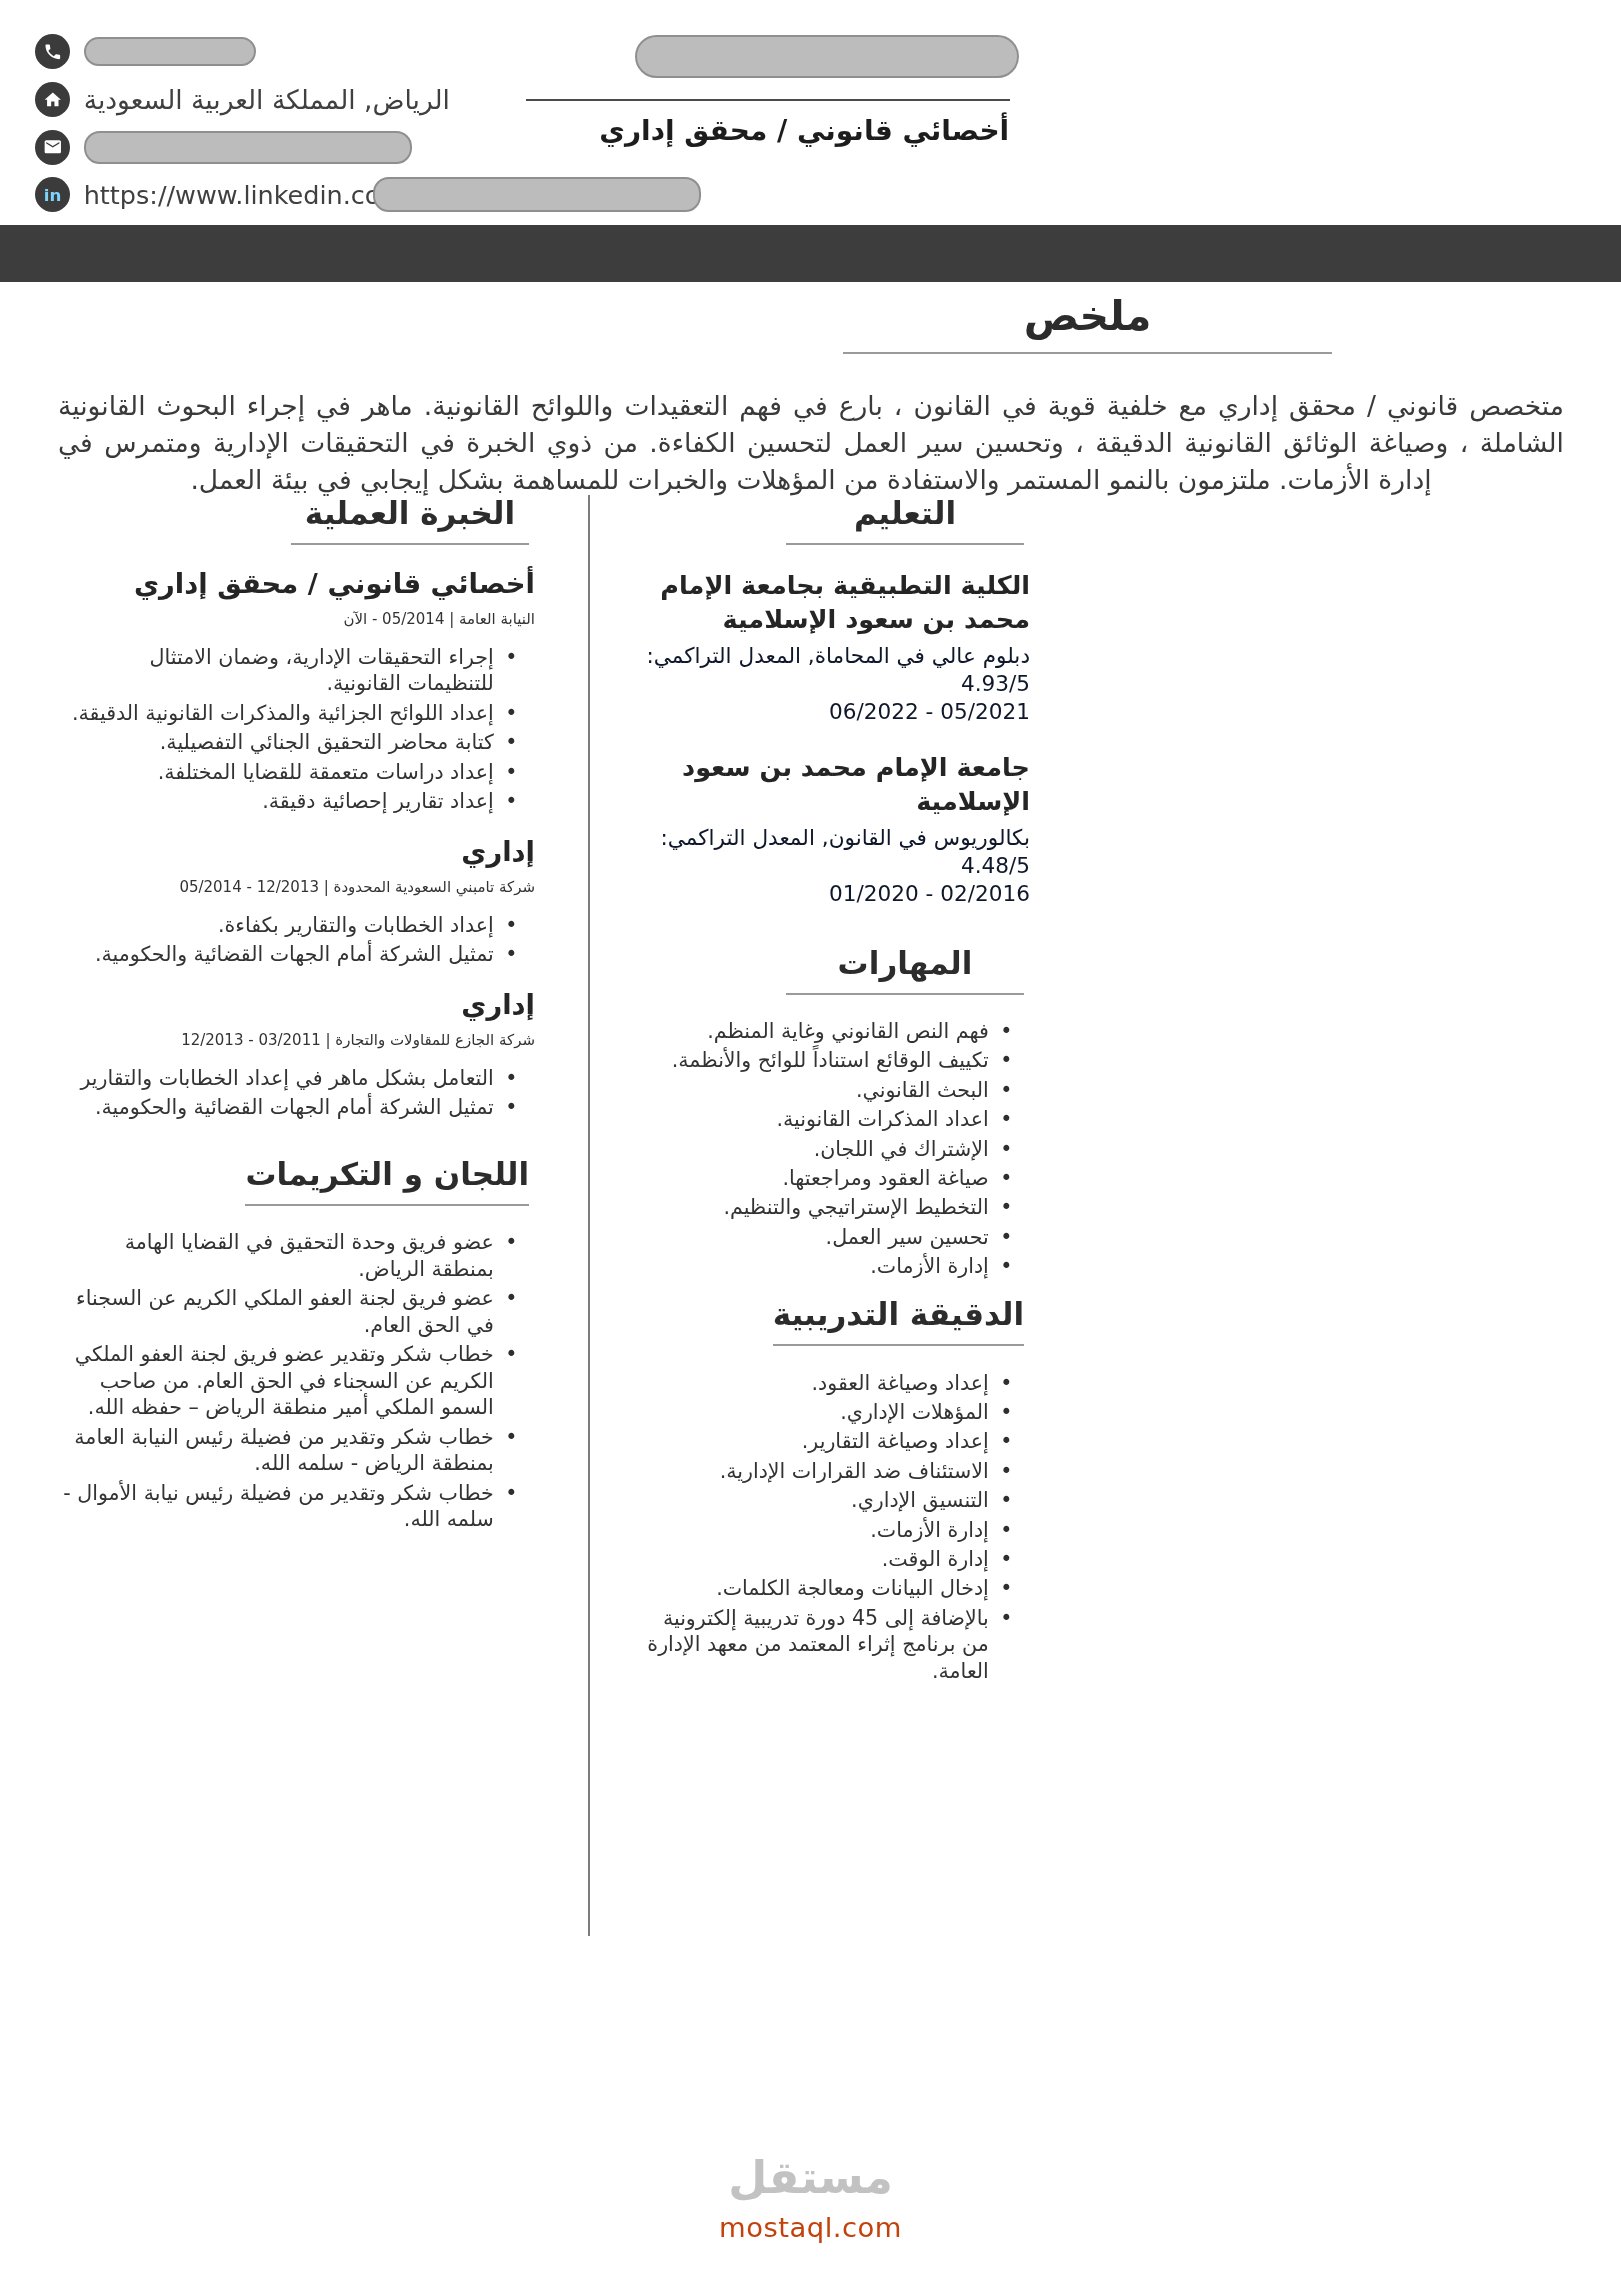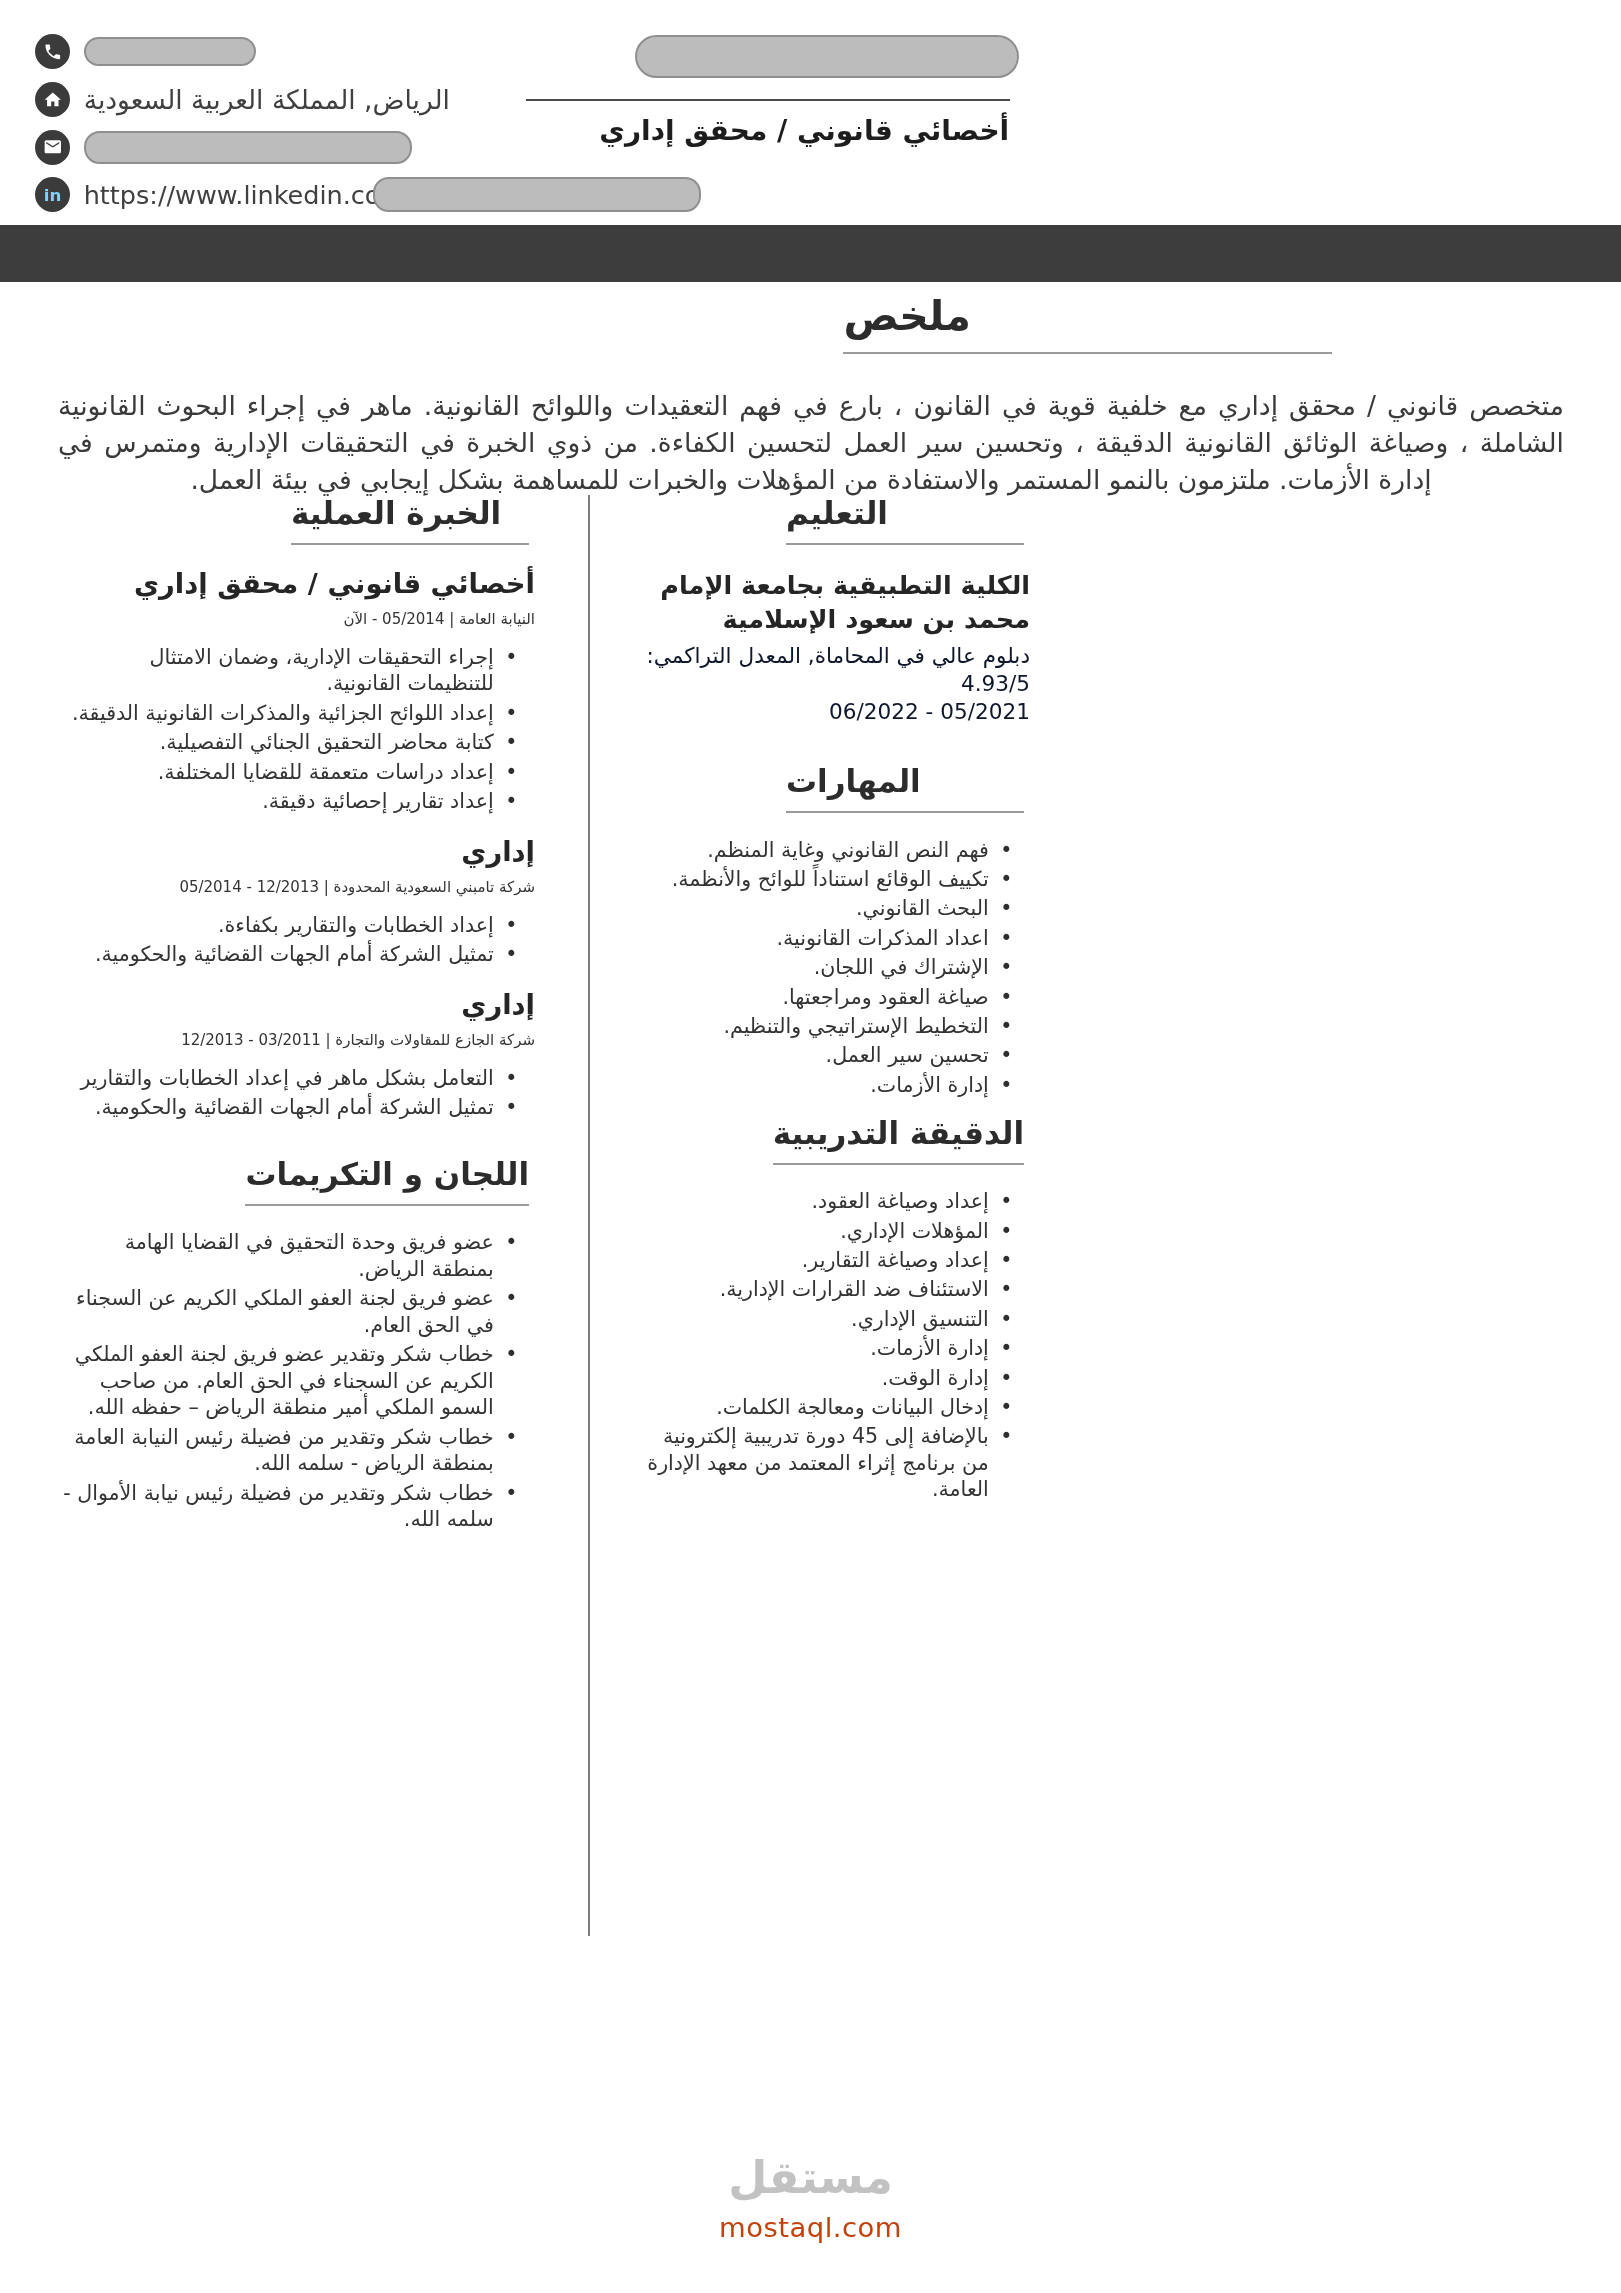--- a/index.html
+++ b/index.html
@@ -23,21 +23,21 @@
   .blob-phone { width: 172px; height: 29px; }
   .blob-email { width: 328px; height: 33px; }
   .blob-linkedin { width: 328px; height: 35px; margin-left: -86px; position: relative; z-index: 2; }
   .identity { position: absolute; left: 526px; top: 35px; width: 493px; direction: ltr; }
   .blob-name { width: 384px; height: 43px; border-radius: 21.6px; margin-left: 109px; display: block; }
   .name-rule { width: 484px; height: 2px; background: #4a4a4a; margin-top: 20.6px; }
   .job-title { direction: rtl; text-align: right; padding-right: 9.8px; margin-top: 13.7px;
                font-size: 28px; font-weight: 600; color: #1d1d1d; }
   .band { position: absolute; left: 0; top: 225px; width: 100%; height: 57px; background: #3d3d3d; }
   
-  .sechead { display: inline-block; text-align: left; min-width: 250px; padding: 0 5.9px; margin-bottom: 23.5px; }
+  .sechead { display: inline-block; text-align: center; min-width: 250px; padding: 0 5.9px; margin-bottom: 23.5px; }
   .sechead h1 { font-size: 41px; font-weight: 600; color: #2c2c2c; letter-spacing: 1px; }
   .sechead h2 { font-size: 31px; font-weight: 600; color: #2c2c2c; }
   .sechead .rule { height: 2px; background: #9a9a9a; margin-top: 11.8px; }
   
   .summary { position: absolute; left: 58px; top: 292px; width: 1506px; }
   .sum-head-wrap { width: 953px; text-align: center; }
   .sechead-summary { min-width: 500px; }
   .sum-text { margin-top: 9.8px; font-size: 26.5px; line-height: 37px; color: #3a3a3a;
               text-align: justify; text-align-last: center; }
   
@@ -174,20 +174,25 @@
         <h2>التعليم</h2>
         <div class="rule"></div>
       </div>
 
       <div class="edu">
         <div class="edu-s">الكلية التطبيقية بجامعة الإمام محمد بن سعود الإسلامية</div>
         <div class="edu-d">دبلوم عالي في المحاماة, المعدل التراكمي: 4.93/5</div>
         <div class="edu-dates">05/2021 - 06/2022</div>
       </div>
 
+      <div class="edu">
+        <div class="edu-s">جامعة الإمام محمد بن سعود الإسلامية</div>
+        <div class="edu-d">بكالوريوس في القانون, المعدل التراكمي: 4.48/5</div>
+        <div class="edu-dates">02/2016 - 01/2020</div>
+      </div>
 
       <div class="sechead sec-gap">
         <h2>المهارات</h2>
         <div class="rule"></div>
       </div>
       <ul class="blist">
         <li>فهم النص القانوني وغاية المنظم.</li>
         <li>تكييف الوقائع استناداً للوائح والأنظمة.</li>
         <li>البحث القانوني.</li>
         <li>اعداد المذكرات القانونية.</li>

